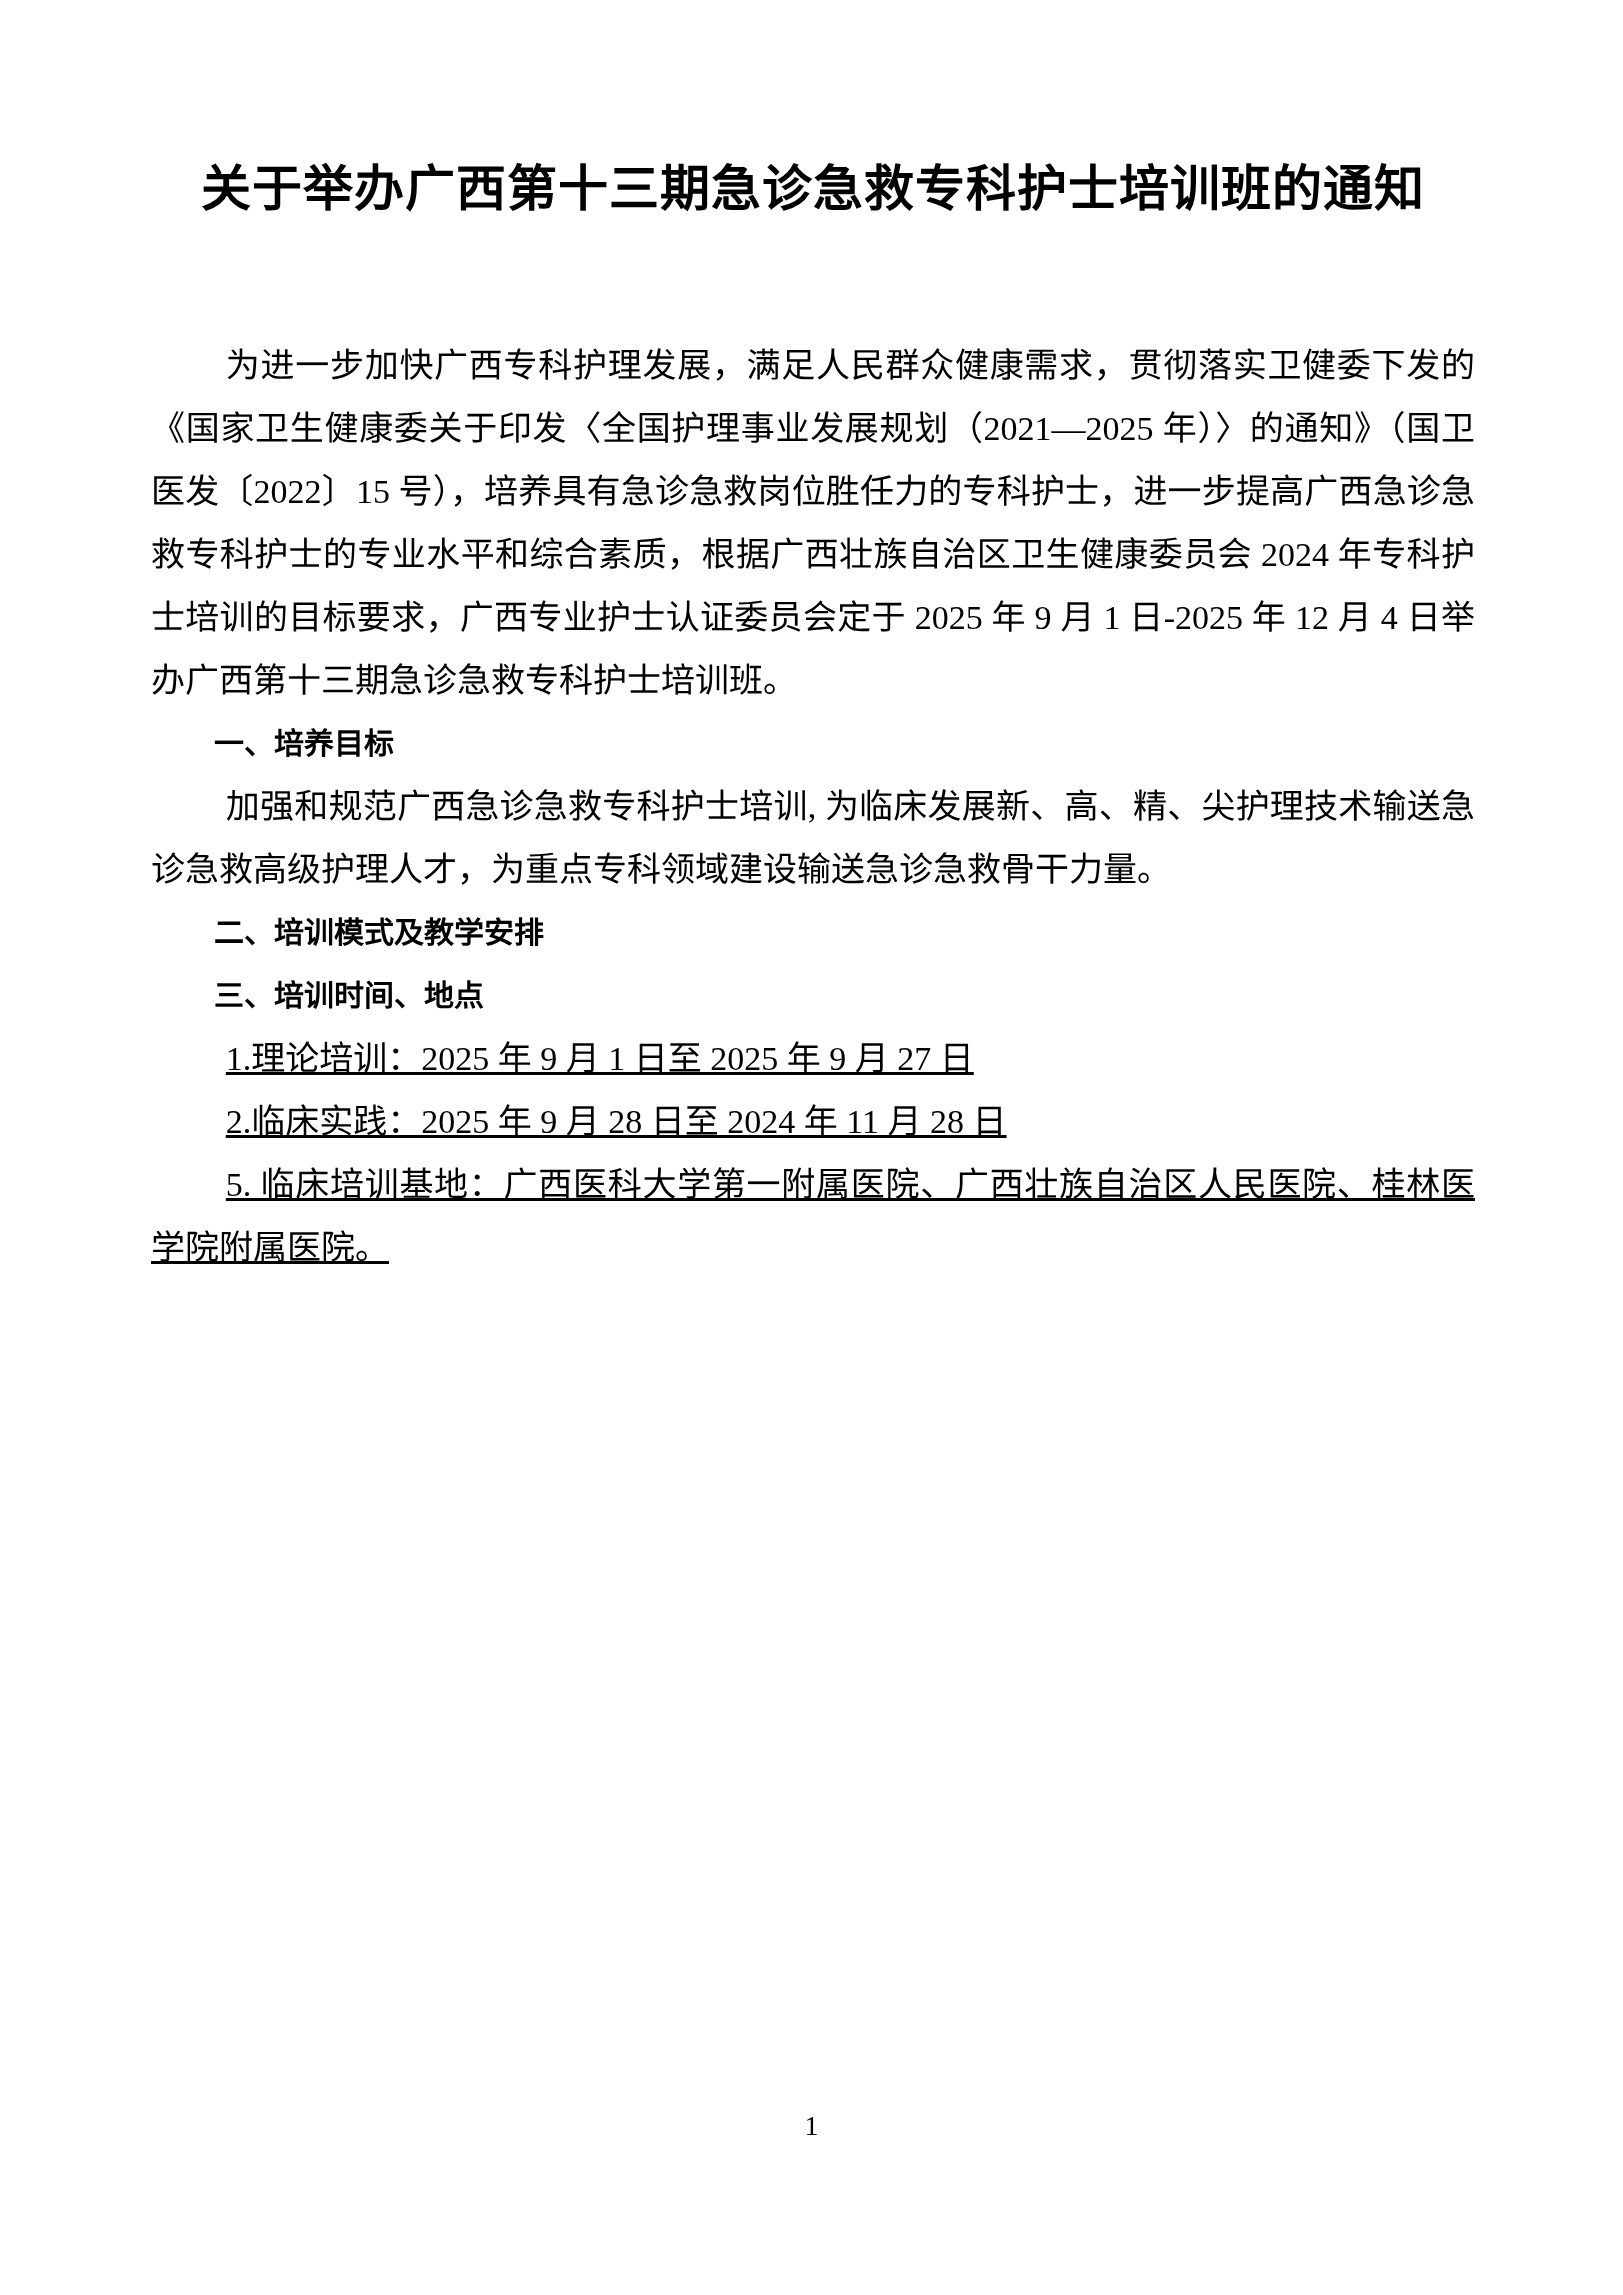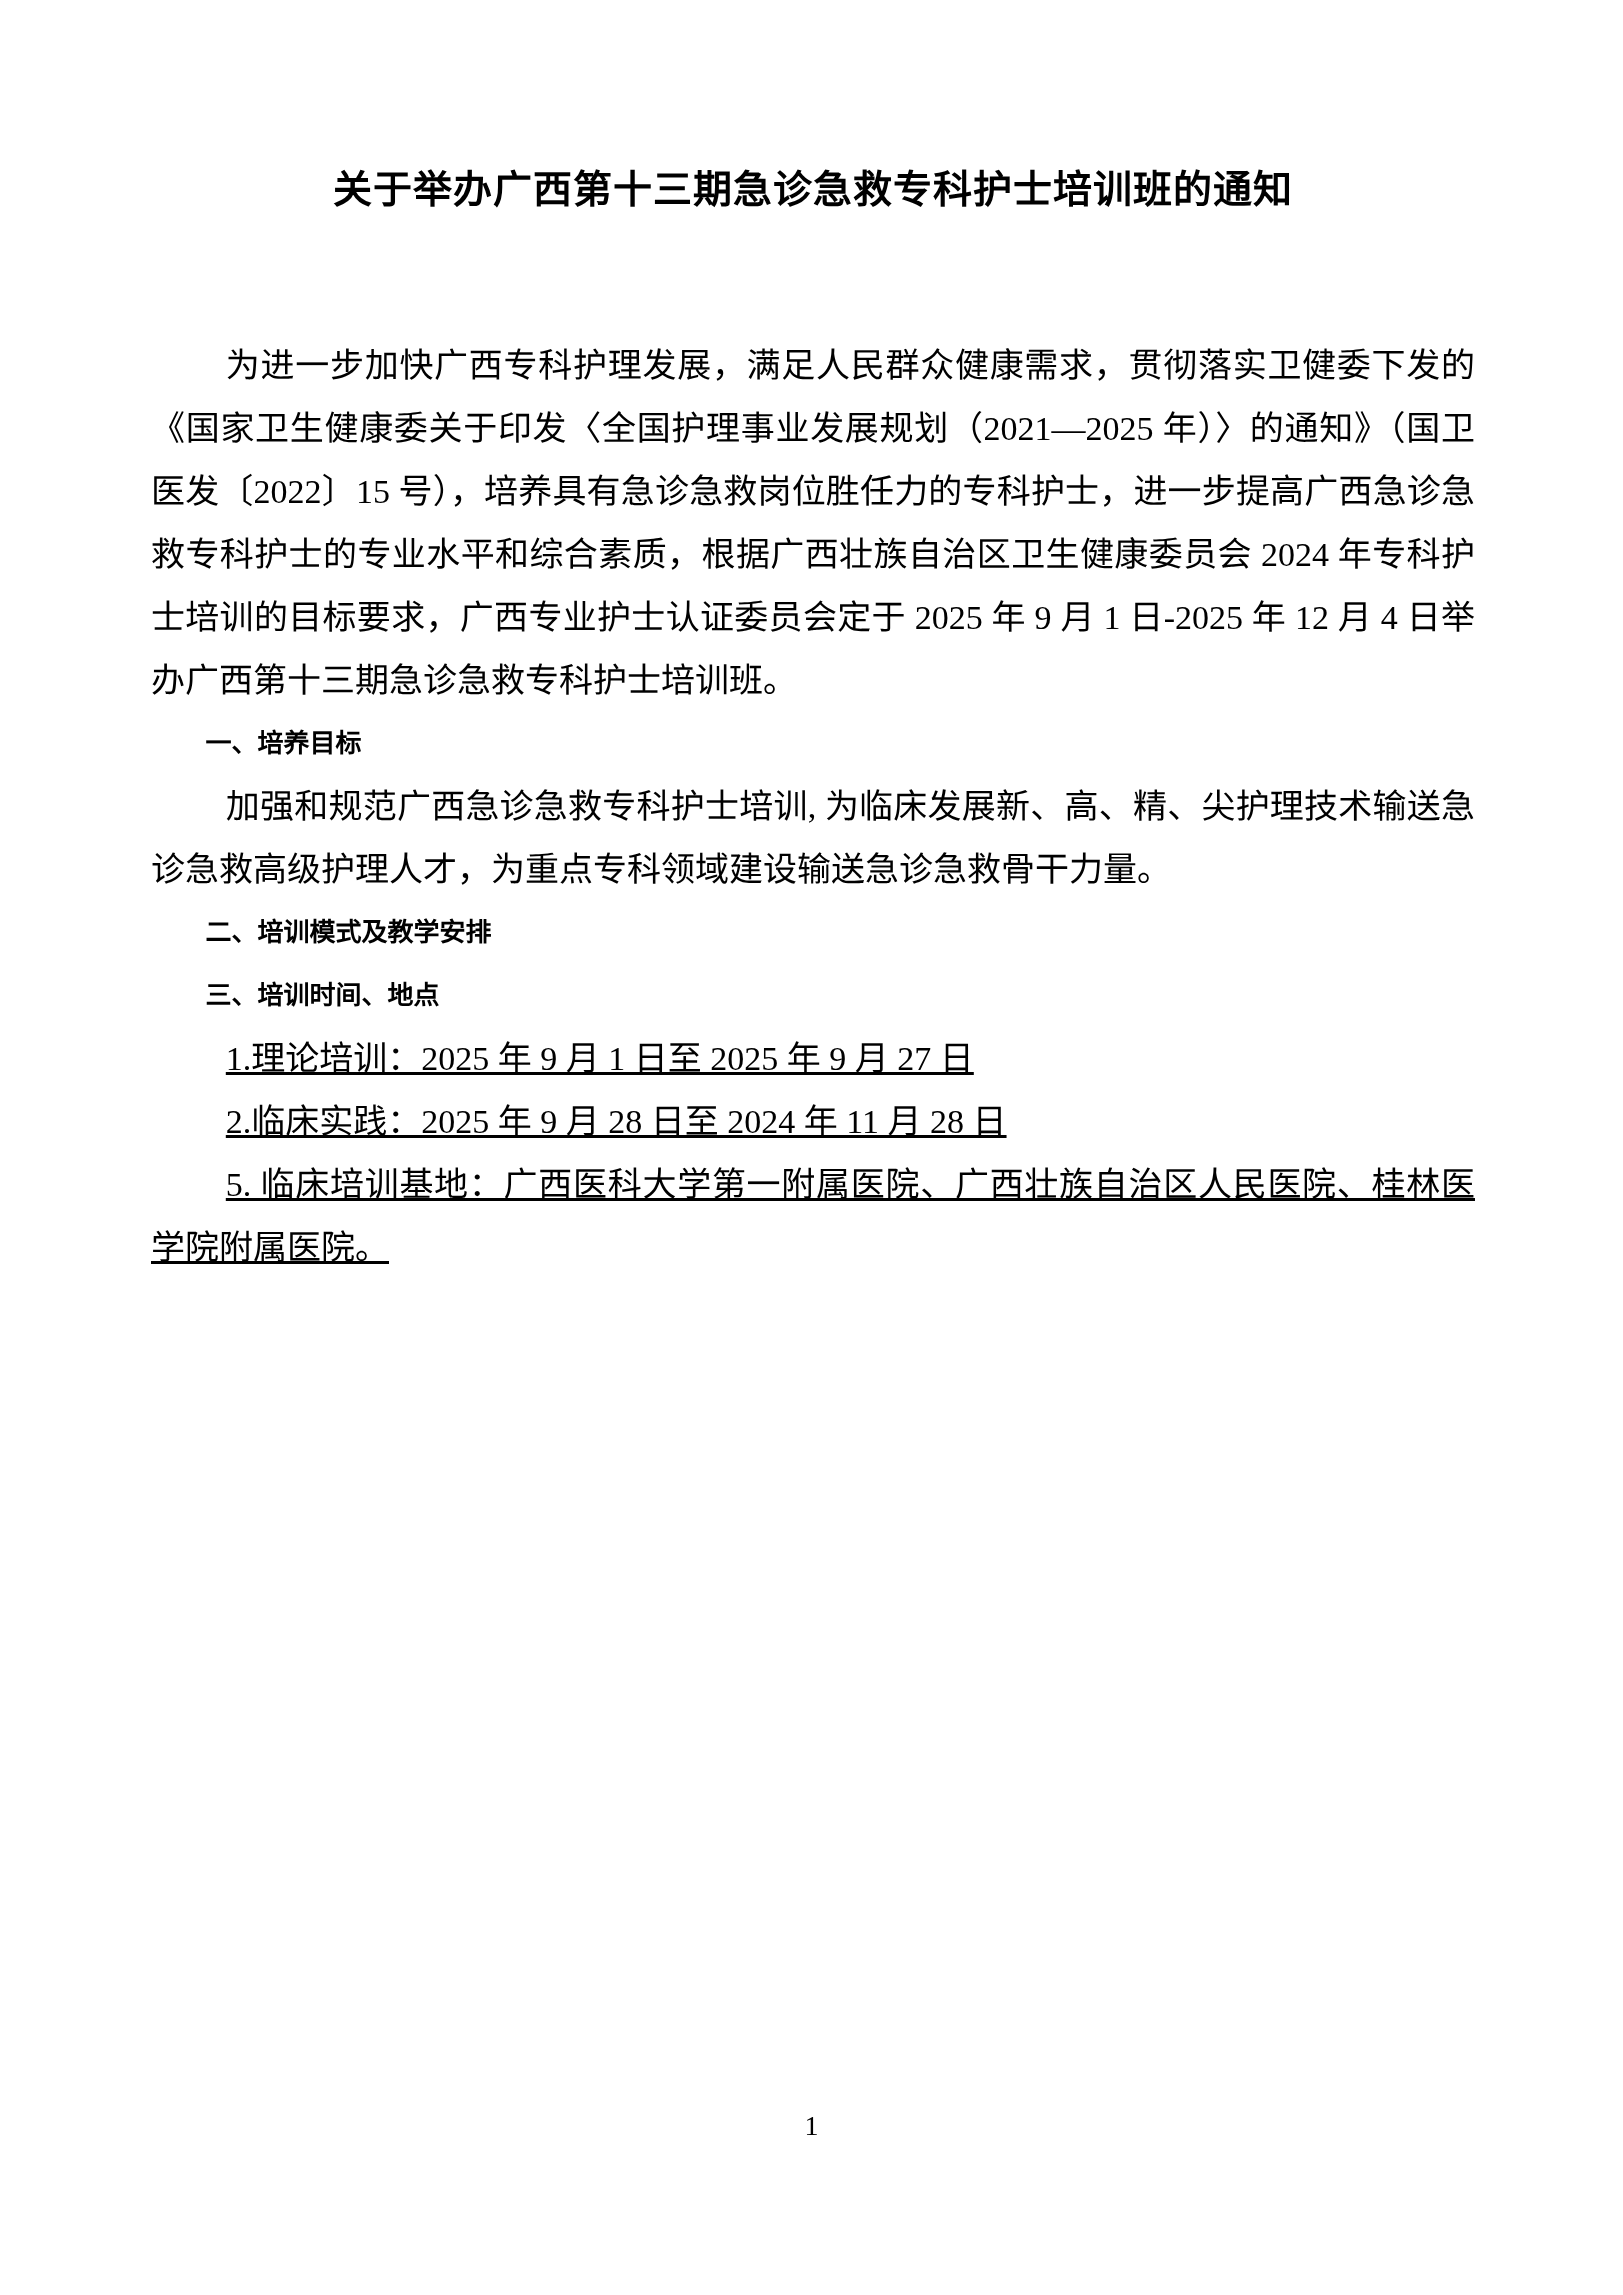--- a/index.html
+++ b/index.html
@@ -16,37 +16,37 @@
     font-family: "Liberation Serif", "DejaVu Serif", serif;
     font-size: 34px;
     line-height: 63px;
     box-sizing: border-box;
     padding: 146px 148px 0 151px;
     overflow: hidden;
   }
   .doc-title {
     font-family: "Liberation Serif", "DejaVu Serif", serif;
     font-weight: bold;
-    font-size: 39px;
+    font-size: 50px;
     line-height: 87px;
     text-align: center;
     margin: 0 0 101px 0;
     letter-spacing: 1px;
   }
   .para {
     margin: 0;
     text-align: justify;
     text-indent: 2.2em;
   }
   .heading {
     margin: 0;
     font-family: "Liberation Sans", "DejaVu Sans", sans-serif;
     font-weight: bold;
     text-indent: 2.1em;
-    font-size: 26px;
+    font-size: 30px;
   }
   .list-item {
     margin: 0;
     text-align: justify;
     text-indent: 2.2em;
     text-decoration: underline;
   }
   .heading-last {
     margin-top: 14.3px;
   }

